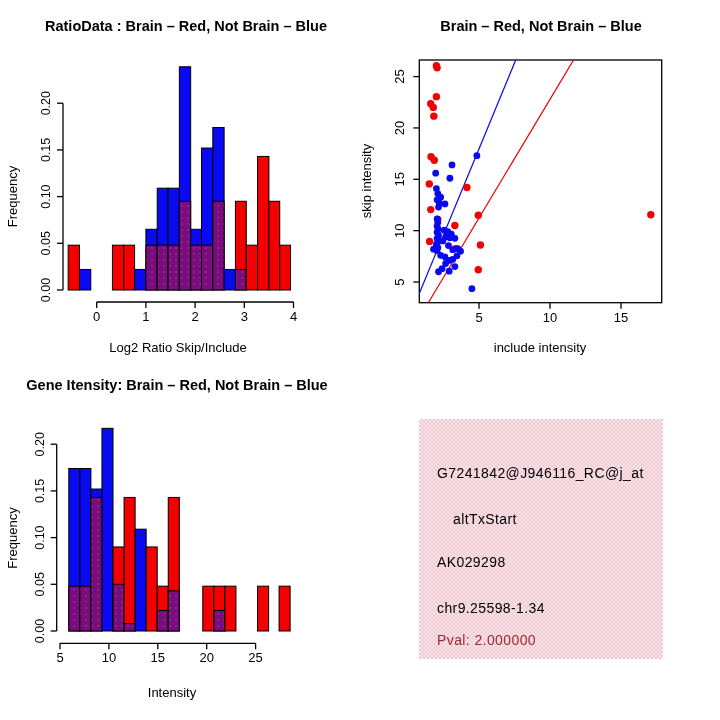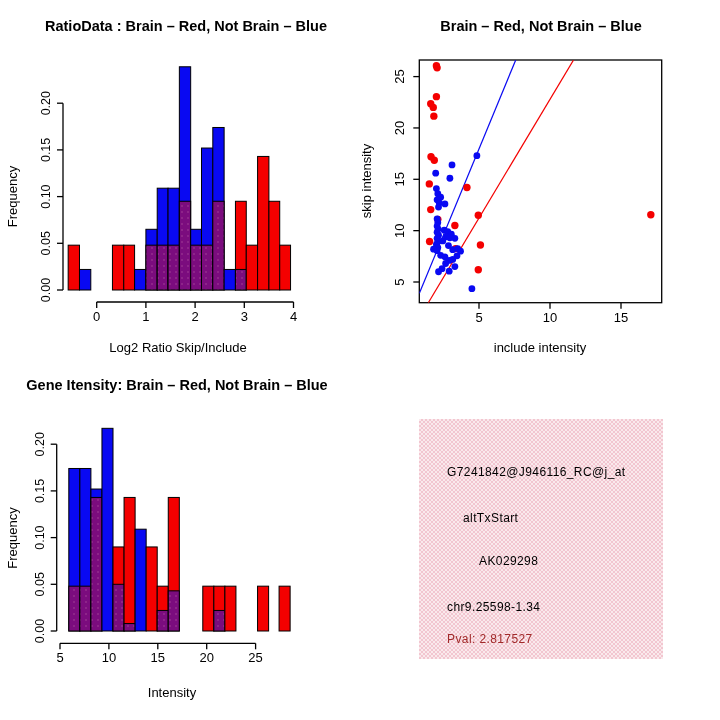--- a/index.html
+++ b/index.html
@@ -1,22 +1,22 @@
 <!DOCTYPE html>
 <html><head>
 <meta charset="utf-8">
 <style>
   html,body{margin:0;padding:0;background:#ffffff;}
   #stage{position:relative;width:720px;height:720px;background:#fff;overflow:hidden;
          font-family:"Liberation Sans", sans-serif;}
   #plot-svg{position:absolute;left:0;top:0;}
   svg text{font-family:"Liberation Sans", sans-serif;fill:#000;}
   .pinkbox{position:absolute;left:419px;top:419px;width:244px;height:240px;}
-  .pline{position:absolute;left:28px;font-size:12px;letter-spacing:0.4px;color:#000;white-space:nowrap;}
-  .pl0{top:46px;} .pl1{top:92px;padding-left:16px;} .pl2{top:135px;padding-left:32px;} .pl3{top:181px;} .pl4{top:213px;}
+  .pline{position:absolute;left:18px;font-size:14px;letter-spacing:0.4px;color:#000;white-space:nowrap;}
+  .pl0{top:46px;} .pl1{top:92px;padding-left:16px;} .pl2{top:135px;} .pl3{top:181px;} .pl4{top:213px;}
 </style>
 </head>
 <body>
 
 <div id="stage">
   <svg id="plot-svg" width="720" height="720" viewBox="0 0 720 720">
       <defs>
         <pattern id="pdots" patternUnits="userSpaceOnUse" width="6" height="6">
           <rect x="0" y="0" width="6" height="6" fill="#7b0c7e"></rect>
           <circle cx="2" cy="2" r="0.8" fill="#c76fae" opacity="0.55"></circle>
@@ -222,15 +222,15 @@
         <text x="172" y="697" text-anchor="middle" font-size="13" font-weight="normal" fill="#000">Intensity</text>
         <text x="17" y="538" text-anchor="middle" font-size="13" font-weight="normal" fill="#000" transform="rotate(-90 17 538)">Frequency</text>
       </g>
     </svg>
 
   <div class="pinkbox" style="background-image: conic-gradient(rgb(242, 198, 208) 25%, rgb(250, 233, 236) 0deg, rgb(250, 233, 236) 50%, rgb(242, 198, 208) 0deg, rgb(242, 198, 208) 75%, rgb(250, 233, 236) 0deg); background-size: 4px 4px;">
     <div class="pline pl0">G7241842@J946116_RC@j_at</div>
     <div class="pline pl1">altTxStart</div>
     <div class="pline pl2">AK029298</div>
     <div class="pline pl3">chr9.25598-1.34</div>
-    <div class="pline pl4" style="color: rgb(161, 42, 42);">Pval: 2.817527</div>
+    <div class="pline pl4" style="color: rgb(161, 42, 42);">Pval: 2.000000</div>
   </div>
 </div>
 
 </body></html>

